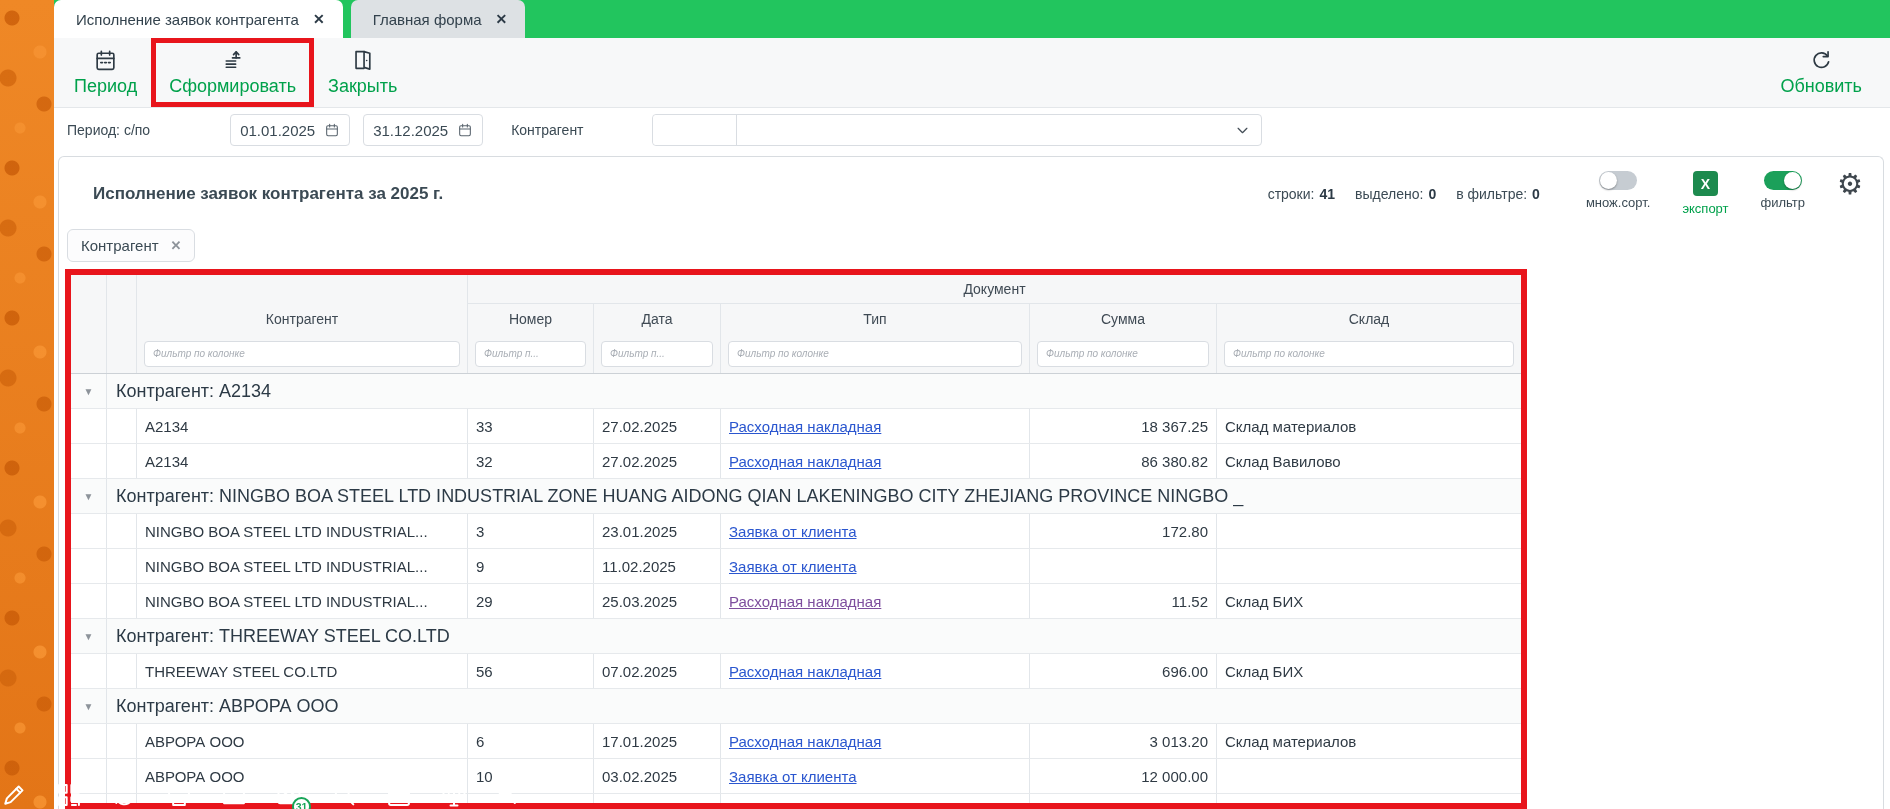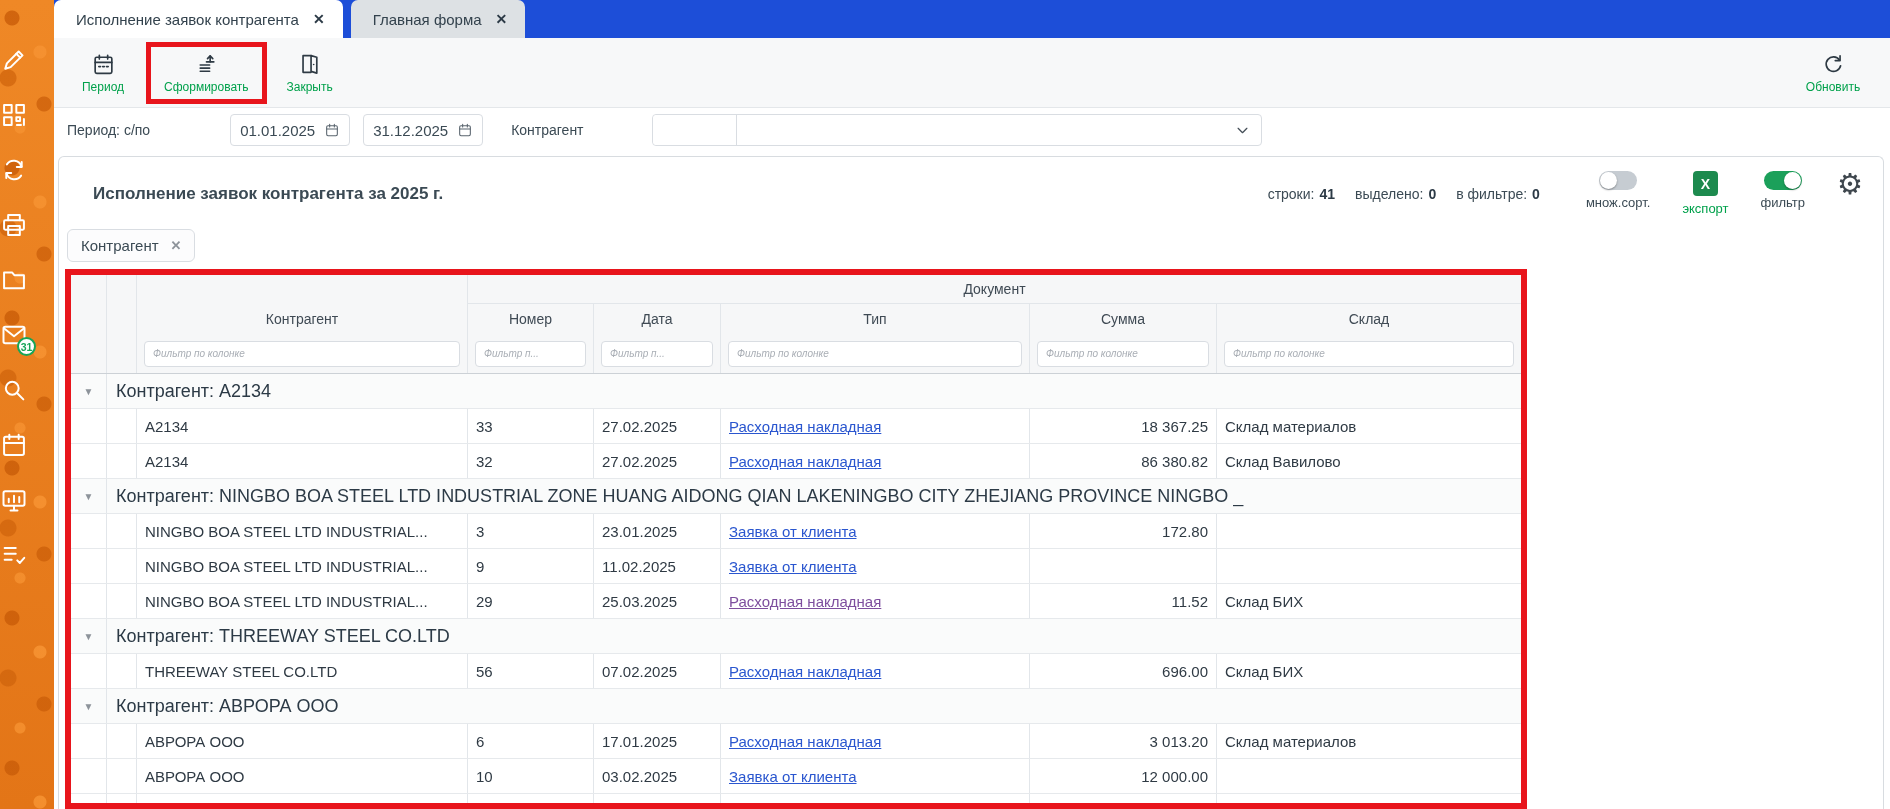--- a/index.html
+++ b/index.html
@@ -16,44 +16,44 @@
   
   .sidebar{width:54px;flex:0 0 54px;position:relative;
     background:
       radial-gradient(circle at 12px 18px, rgba(201,92,8,.8) 7px, rgba(201,92,8,0) 8px),
       radial-gradient(circle at 40px 52px, rgba(246,146,49,.9) 6px, rgba(246,146,49,0) 7px),
       radial-gradient(circle at 8px 78px, rgba(208,100,12,.75) 8px, rgba(208,100,12,0) 9px),
       radial-gradient(circle at 44px 104px, rgba(201,92,8,.7) 7px, rgba(201,92,8,0) 8px),
       radial-gradient(circle at 20px 128px, rgba(246,146,49,.8) 5px, rgba(246,146,49,0) 6px),
       linear-gradient(180deg,#ef8826,#e37517);
     background-size:54px 150px, 54px 150px, 54px 150px, 54px 150px, 54px 150px, 100% 100%;
-    display:flex;flex-direction:column;align-items:flex-start;padding-top:46px;gap:27px;}
+    display:flex;flex-direction:row;align-items:flex-end;padding-top:28px;gap:27px;}
   .sb-icon{width:28px;height:28px;position:relative;cursor:pointer;flex:0 0 auto}
   .sb-icon svg{width:28px;height:28px;stroke:#fff;fill:none;stroke-width:1.7;stroke-linecap:round;stroke-linejoin:round}
   .sb-badge{position:absolute;right:-8px;bottom:-7px;width:19px;height:19px;border-radius:50%;
     background:#fff;border:2px solid #18a558;color:#18a558;font-size:10.5px;font-weight:700;
     display:flex;align-items:center;justify-content:center}
 
   .main{flex:1;display:flex;flex-direction:column;min-width:0}
 
   
-  .tabbar{height:38px;flex:0 0 38px;background:#1d4ed8;display:flex;align-items:stretch}
+  .tabbar{height:38px;flex:0 0 38px;background:#22c55e;display:flex;align-items:stretch}
   .tab{display:flex;align-items:center;gap:14px;padding:0 18px 0 22px;font-size:15px;color:#33424d;
        border-radius:7px 7px 0 0;cursor:pointer;white-space:nowrap}
   .tab.active{background:#fff}
   .tab.inactive{background:#dde1e4;margin-left:8px}
   .tab-close{font-weight:700;color:#2c3a46;font-size:14px;cursor:pointer}
 
   
   .toolbar{height:70px;flex:0 0 70px;background:#f7f8f9;border-bottom:1px solid #e4e7ea;
            display:flex;align-items:center;padding:0 24px 0 16px}
   .tbtn{display:flex;flex-direction:column;align-items:center;justify-content:center;gap:3px;
         min-width:66px;cursor:pointer;padding:2px 4px}
   .tbtn svg{width:25px;height:25px;stroke:#2e3a44;fill:none;stroke-width:1.6;stroke-linecap:round;stroke-linejoin:round}
-  .tbtn .lbl{color:var(--accent-green);font-size:12px;white-space:nowrap}
+  .tbtn .lbl{color:var(--accent-green);font-size:18px;white-space:nowrap}
   .red-wrap{border:5px solid var(--highlight-red);padding:3px 9px;margin:0 10px}
   .spacer{flex:1}
 
   
   .filterbar{height:44px;flex:0 0 44px;background:#fff;display:flex;align-items:center;padding-left:13px}
   .fb-label{font-weight:400;font-size:14px;color:var(--text-dark);white-space:nowrap}
   .date-field{width:120px;height:32px;border:1px solid var(--border);border-radius:4px;background:#fff;
               display:flex;align-items:center;justify-content:space-between;padding:0 9px;
               font-size:15px;color:var(--text-dark);cursor:text}
   .date-field svg{width:16px;height:16px;stroke:#59646e;fill:none;stroke-width:1.6;stroke-linecap:round}

